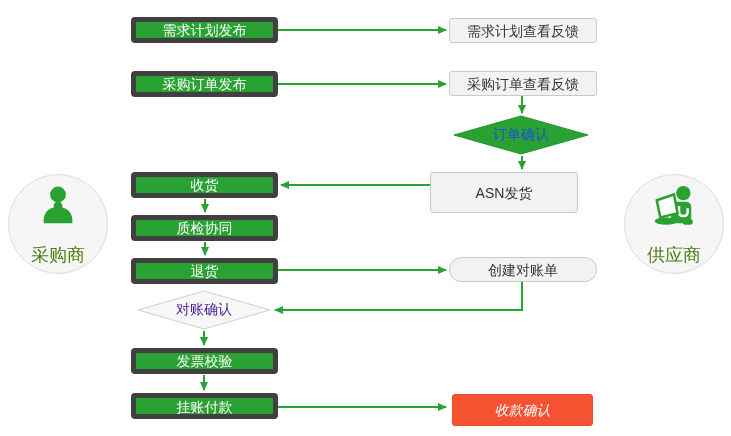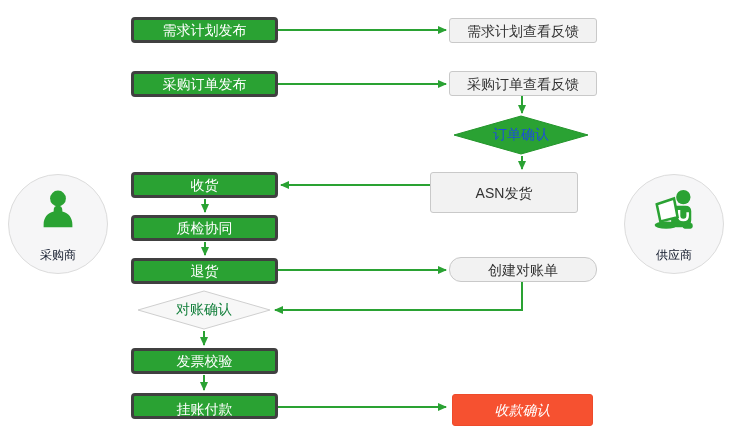--- a/index.html
+++ b/index.html
@@ -6,44 +6,44 @@
   .stage{
     position:relative;width:731px;height:436px;background:#ffffff;overflow:hidden;
     font-family:"Liberation Sans","DejaVu Sans",sans-serif;
   }
   .stage *{box-sizing:border-box;}
   .node{
     position:absolute;display:flex;align-items:center;justify-content:center;
     font-size:14px;line-height:1;white-space:nowrap;
   }
   .node-green{
-    background:#2aa233;border:3px solid #404040;border-radius:4px;color:#ffffff;
+    background:#2aa233;border:5px solid #404040;border-radius:4px;color:#ffffff;
   }
   .node-gray{
     background:#f2f2f2;border:1px solid #c9c9c9;border-radius:3px;color:#333333;
   }
   .node-red{
     background:#f65130;border:1px solid #ee4a2a;border-radius:3px;color:#ffffff;
   }
   .diamond{position:absolute;}
   .diamond svg{position:absolute;left:0;top:0;width:100%;height:100%;}
   .diamond .dlabel{
     position:absolute;left:0;top:0;width:100%;height:100%;
     display:flex;align-items:center;justify-content:center;
     font-size:14px;white-space:nowrap;
   }
   .dlabel-white{color:#1d4ed8;}
-  .dlabel-dark{color:#15803d;}
+  .dlabel-dark{color:#4c1d95;}
   .actor{
     position:absolute;width:100px;height:100px;border-radius:50%;
     background:#f6f6f7;border:1px solid #dcdcdc;
     display:flex;flex-direction:column;align-items:center;justify-content:center;
   }
   .actor .actor-icon{width:46px;height:46px;margin-top:2px;}
-  .actor .actor-label{font-size:12px;color:#0f172a;margin-top:14px;white-space:nowrap;}
+  .actor .actor-label{font-size:18px;color:#4d7c0f;margin-top:14px;white-space:nowrap;}
   .edges{position:absolute;left:0;top:0;width:731px;height:436px;pointer-events:none;}
 </style>
 </head>
 <body>
 
 <div class="stage">
 
   <svg class="edges" viewBox="0 0 731 436">
     <defs>
       <marker id="ah" markerWidth="10" markerHeight="8" refX="8" refY="4" orient="auto" markerUnits="userSpaceOnUse">

